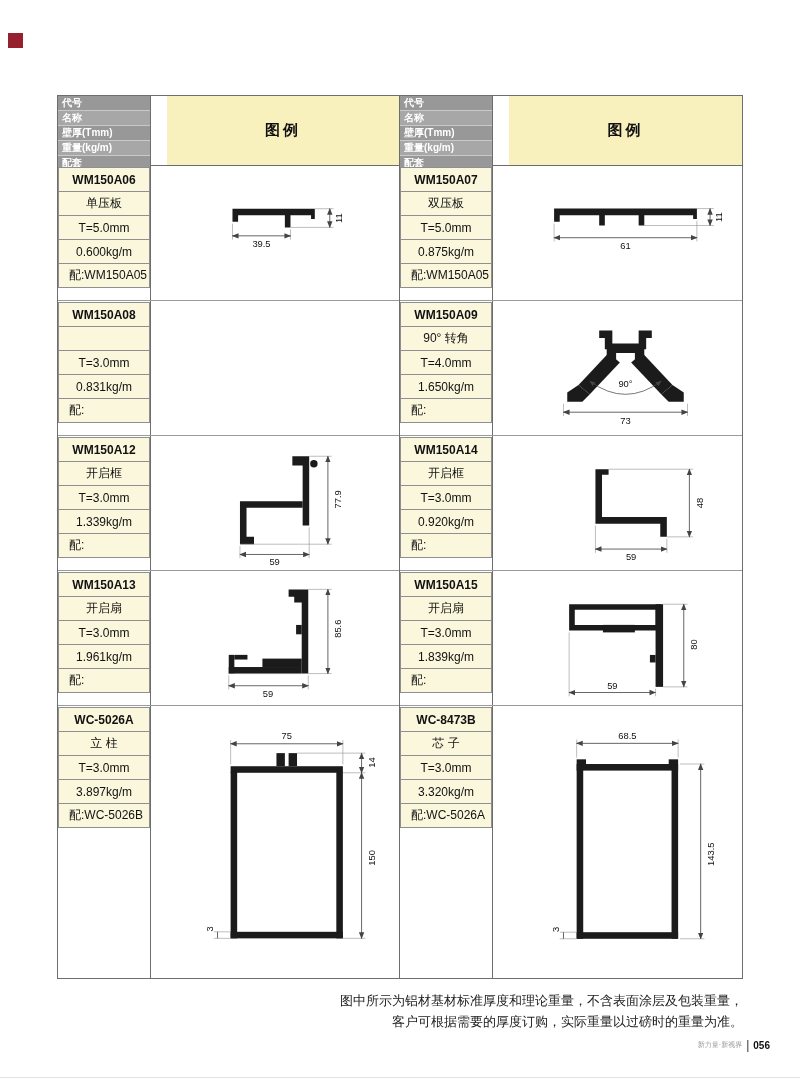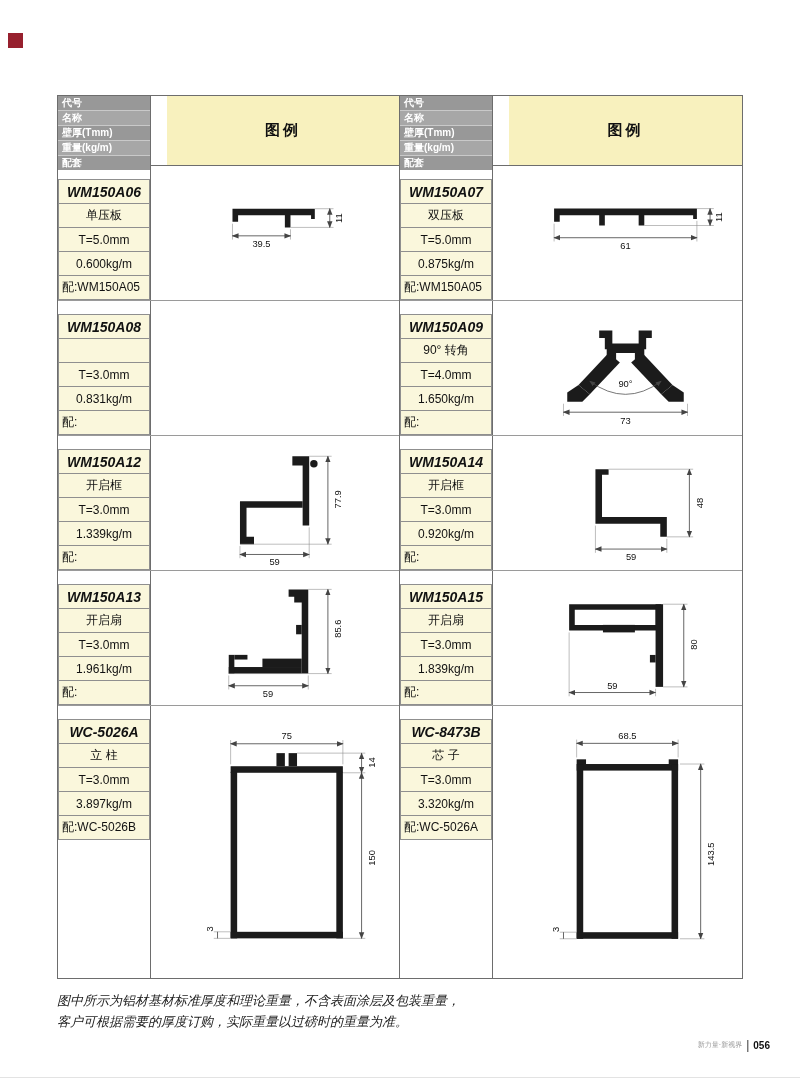--- a/index.html
+++ b/index.html
@@ -15,30 +15,30 @@
         align-items:center;padding-left:4px;border-bottom:1px solid #c9c9c9;box-sizing:border-box;}
   .hrow:nth-child(even){background:#a7a7a7;}
   .hrow:last-child{border-bottom:none;}
   .phead-legend{flex:1;background:#F8F1BE;display:flex;align-items:center;justify-content:center;
         font-size:15px;font-weight:bold;color:#111;letter-spacing:3px;margin-left:16px;}
   .block{display:flex;height:135px;border-bottom:1px solid #9a9a9a;box-sizing:border-box;}
   .block.tall{height:272px;border-bottom:none;}
   .labels{width:93px;border-right:1px solid #6d6d6d;box-sizing:border-box;display:flex;flex-direction:column;}
   .cell{height:25px;box-sizing:border-box;background:#FAF7DC;border:1px solid #8f8f8f;margin-top:-1px;
         display:flex;align-items:center;justify-content:center;font-size:12px;color:#111;white-space:nowrap;}
-  .cell:first-child{margin-top:13px;font-weight:bold;font-size:14px;font-style:italic;}
-  .cell.match{justify-content:flex-start;padding-left:3px;font-size:12px;}
+  .cell:first-child{margin-top:1px;font-weight:bold;font-size:12px;}
+  .cell.match{justify-content:flex-start;padding-left:10px;font-size:12px;}
   .diagram{flex:1;display:flex;align-items:center;justify-content:center;background:#fff;overflow:hidden;margin-left:16px;}
   svg .profile{fill:#1b1b1b;}
   svg .dim{stroke:#4a4a4a;stroke-width:0.9;fill:none;}
   svg .arc{stroke:#4a4a4a;stroke-width:0.8;fill:none;}
   svg .ext{stroke:#8a8a8a;stroke-width:0.6;fill:none;}
   svg .dimlabel{font-size:10px;fill:#111;text-anchor:middle;font-family:"Liberation Sans",sans-serif;}
-  .footnote{position:absolute;top:990px;left:57px;width:686px;text-align:left;
-        font-size:13px;color:#222;line-height:21px;font-style:italic;}
+  .footnote{position:absolute;top:990px;left:57px;width:686px;text-align:right;
+        font-size:13px;color:#222;line-height:21px;}
   .pageno{position:absolute;top:1038px;right:30px;display:flex;align-items:center;gap:4px;}
   .tagline{font-size:7px;color:#999;}
   .pndiv{font-size:12px;color:#333;}
   .pn{font-size:10px;font-weight:bold;color:#111;}
   .bottomline{position:absolute;left:0;right:0;bottom:7px;height:1px;background:#e3e3e3;}
 </style>
 </head>
 <body>
 
 <svg width="0" height="0" style="position:absolute">

